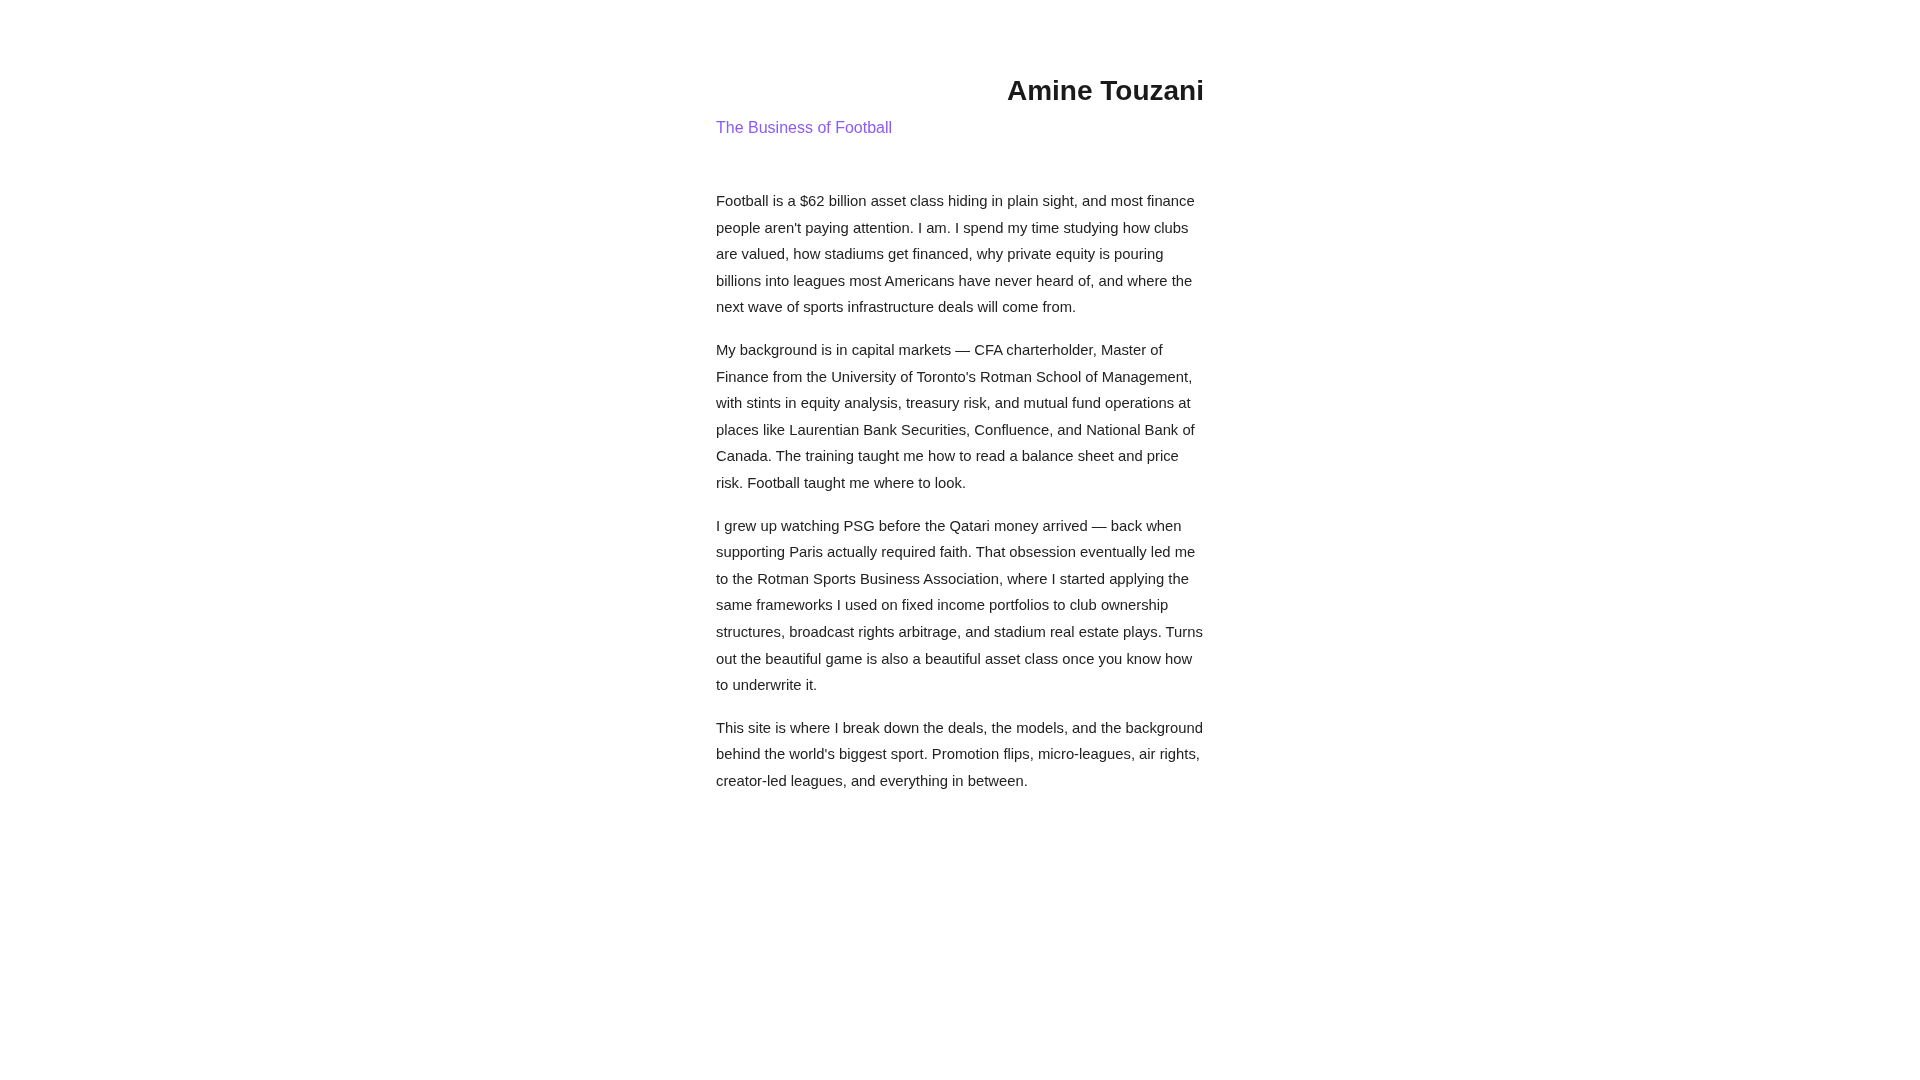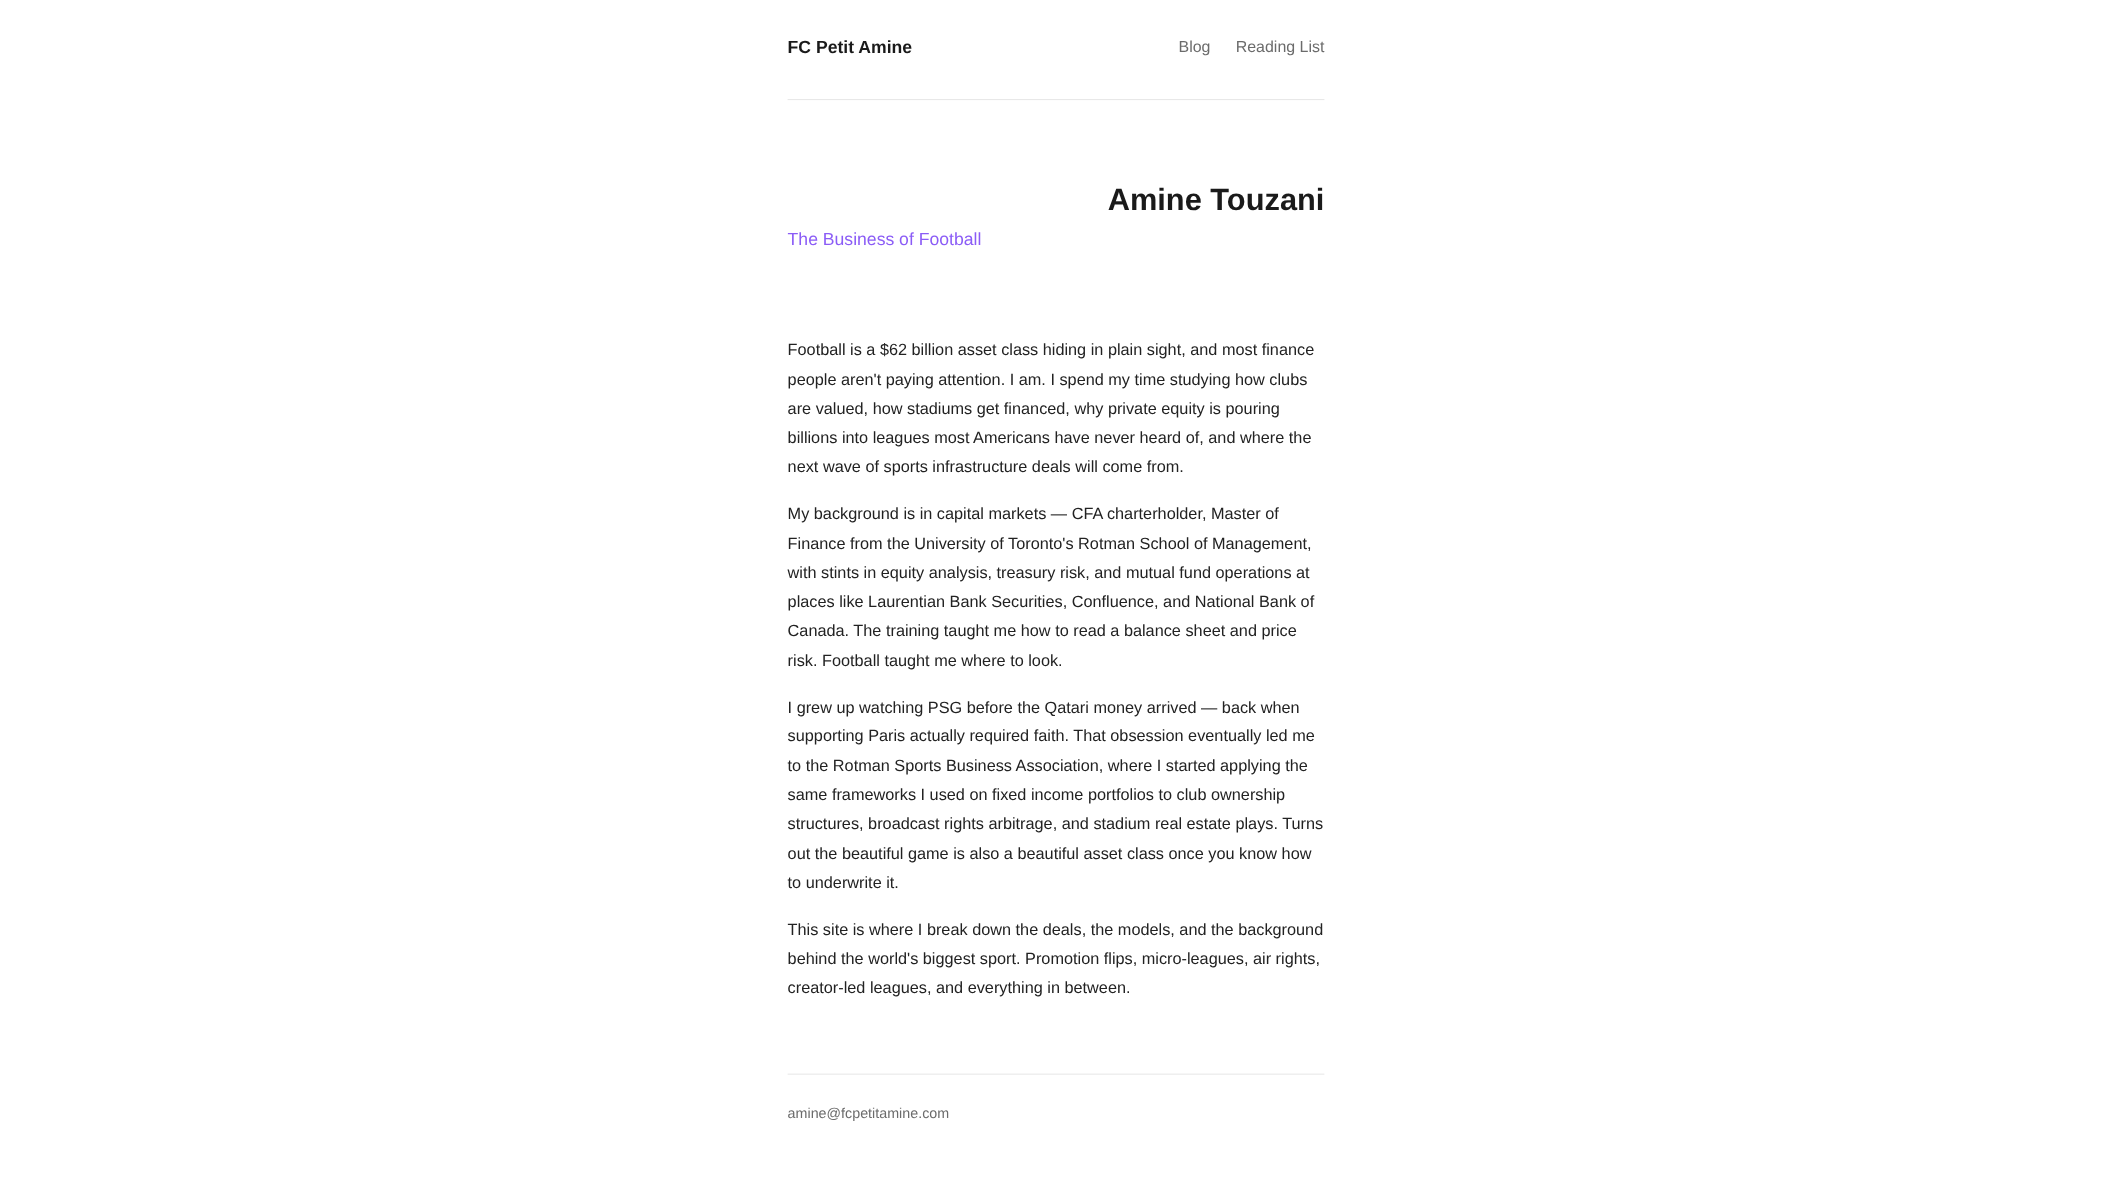--- a/index.html
+++ b/index.html
@@ -5,45 +5,35 @@
   html, body { margin: 0; padding: 0; background: #ffffff; }
   body { width: 1920px; height: 1080px; font-family: "Liberation Sans", "DejaVu Sans", sans-serif; color: #222222; }
   .wrap { position: absolute; left: 716px; top: 0; width: 488px; }
   .header { height: 90px; border-bottom: 1px solid #e8e8e8; position: relative; }
   .brand { position: absolute; left: 0; top: 35px; font-size: 16px; font-weight: bold; color: #1a1a1a; text-decoration: none; }
   .nav { position: absolute; right: 0; top: 35px; display: flex; gap: 23px; }
   .nav a { font-size: 14.5px; color: #6b6b6b; text-decoration: none; }
   .hero { padding-top: 74px; }
   .title { margin: 0; font-size: 28px; font-weight: bold; color: #1a1a1a; line-height: 34px; text-align: right; }
   .subtitle { margin: 9px 0 0 0; font-size: 16px; color: #8b5cf6; line-height: 22px; }
-  .body { margin-top: 76px; }
+  .body { margin-top: 49px; }
   .body p { margin: 0 0 16px 0; font-size: 14.8px; line-height: 26.6px; color: #222222; }
   .footer { margin-top: 64px; border-top: 1px solid #e8e8e8; padding-top: 26px; }
   .footer a { font-size: 13px; color: #6b6b6b; text-decoration: none; }
 </style>
 </head>
 <body>
 
 <div class="wrap">
-  <header class="header">
-    <a class="brand" href="#">FC Petit Amine</a>
-    <nav class="nav">
-      <a href="#">Blog</a>
-      <a href="#">Reading List</a>
-    </nav>
-  </header>
 
   <section class="hero">
     <h1 class="title">Amine Touzani</h1>
     <p class="subtitle">The Business of Football</p>
   </section>
 
   <main class="body">
     <p>Football is a $62 billion asset class hiding in plain sight, and most finance people aren't paying attention. I am. I spend my time studying how clubs are valued, how stadiums get financed, why private equity is pouring billions into leagues most Americans have never heard of, and where the next wave of sports infrastructure deals will come from.</p>
     <p>My background is in capital markets — CFA charterholder, Master of Finance from the University of Toronto's Rotman School of Management, with stints in equity analysis, treasury risk, and mutual fund operations at places like Laurentian Bank Securities, Confluence, and National Bank of Canada. The training taught me how to read a balance sheet and price risk. Football taught me where to look.</p>
     <p>I grew up watching PSG before the Qatari money arrived — back when supporting Paris actually required faith. That obsession eventually led me to the Rotman Sports Business Association, where I started applying the same frameworks I used on fixed income portfolios to club ownership structures, broadcast rights arbitrage, and stadium real estate plays. Turns out the beautiful game is also a beautiful asset class once you know how to underwrite it.</p>
     <p>This site is where I break down the deals, the models, and the background behind the world's biggest sport. Promotion flips, micro-leagues, air rights, creator-led leagues, and everything in between.</p>
   </main>
 
-  <footer class="footer">
-    <a href="#">amine@fcpetitamine.com</a>
-  </footer>
 </div>
 
 </body></html>

